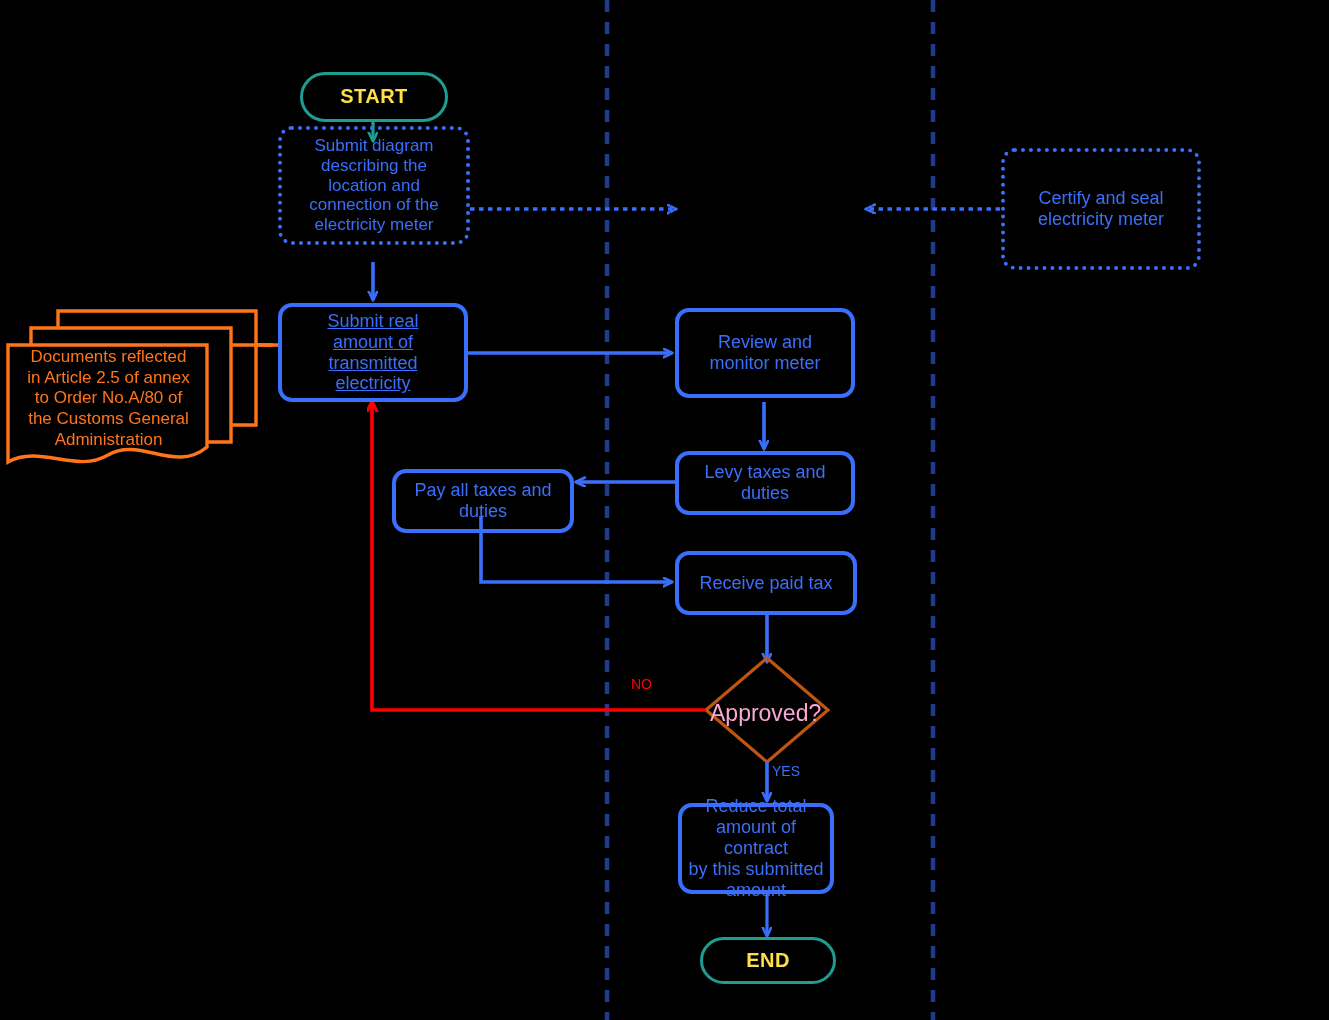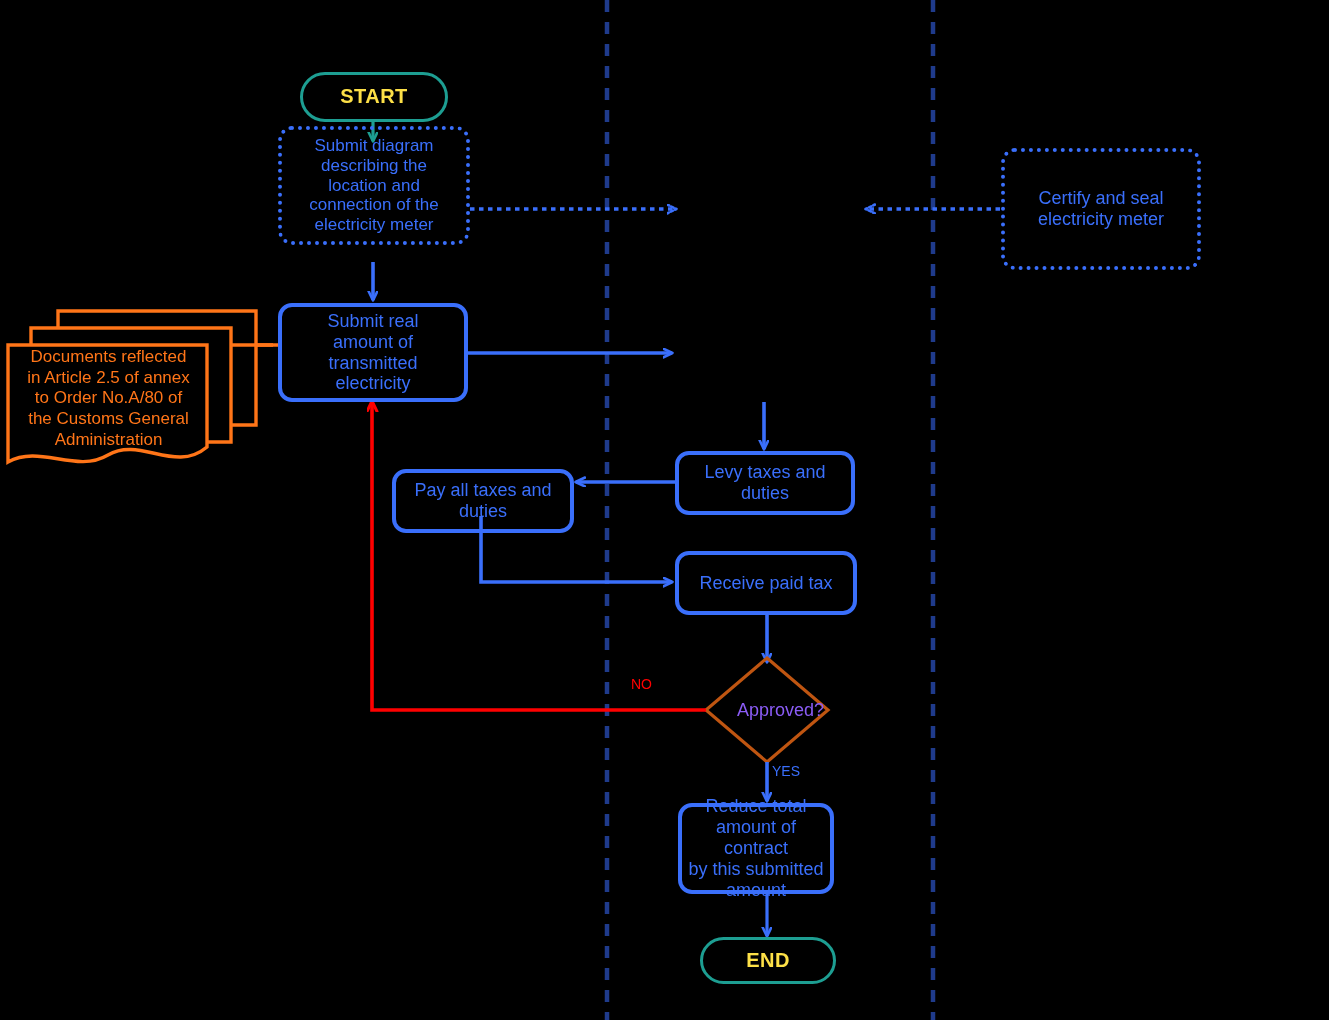--- a/index.html
+++ b/index.html
@@ -68,23 +68,23 @@
     position: absolute;
     font-weight: normal;
     font-size: 14px;
     white-space: nowrap;
   }
   .edge-label.no { color: #ff0000; }
   .edge-label.yes { color: #3a6ffb; }
   
   .decision-text {
     position: absolute;
-    color: #8b5cf6;
-    font-size: 18px;
-    text-align: right;
+    color: #f9a8d4;
+    font-size: 23px;
+    text-align: left;
     white-space: nowrap;
   }
   
   .doc-text {
     position: absolute;
     color: #ff7518;
     font-size: 17px;
     text-align: center;
     line-height: 1.22;
   }
@@ -201,29 +201,35 @@
   </div>
 
 
   <div class="node process-dotted" style="left:1001px; top:148px; width:200px; height:122px;">
     <span class="lbl">
       <span>Certify and seal</span><br>
       <span>electricity meter</span>
     </span>
   </div>
 
-  <div class="node process" style="left:278px; top:303px; width:190px; height:99px;">
+  <div class="node process" style="left:278px; top:303px; width:190px; height:99px;text-decoration:underline;">
     <span class="lbl">
       <span>Submit real</span><br>
       <span>amount of</span><br>
       <span>transmitted</span><br>
       <span>electricity</span>
     </span>
   </div>
 
+  <div class="node process" style="left:675px; top:308px; width:180px; height:90px;">
+    <span class="lbl">
+      <span>Review and</span><br>
+      <span>monitor meter</span>
+    </span>
+  </div>
 
   <div class="node process" style="left:675px; top:451px; width:180px; height:64px;">
     <span class="lbl">
       <span>Levy taxes and</span><br>
       <span>duties</span>
     </span>
   </div>
 
   <div class="node process" style="left:392px; top:469px; width:182px; height:64px;">
     <span class="lbl">

